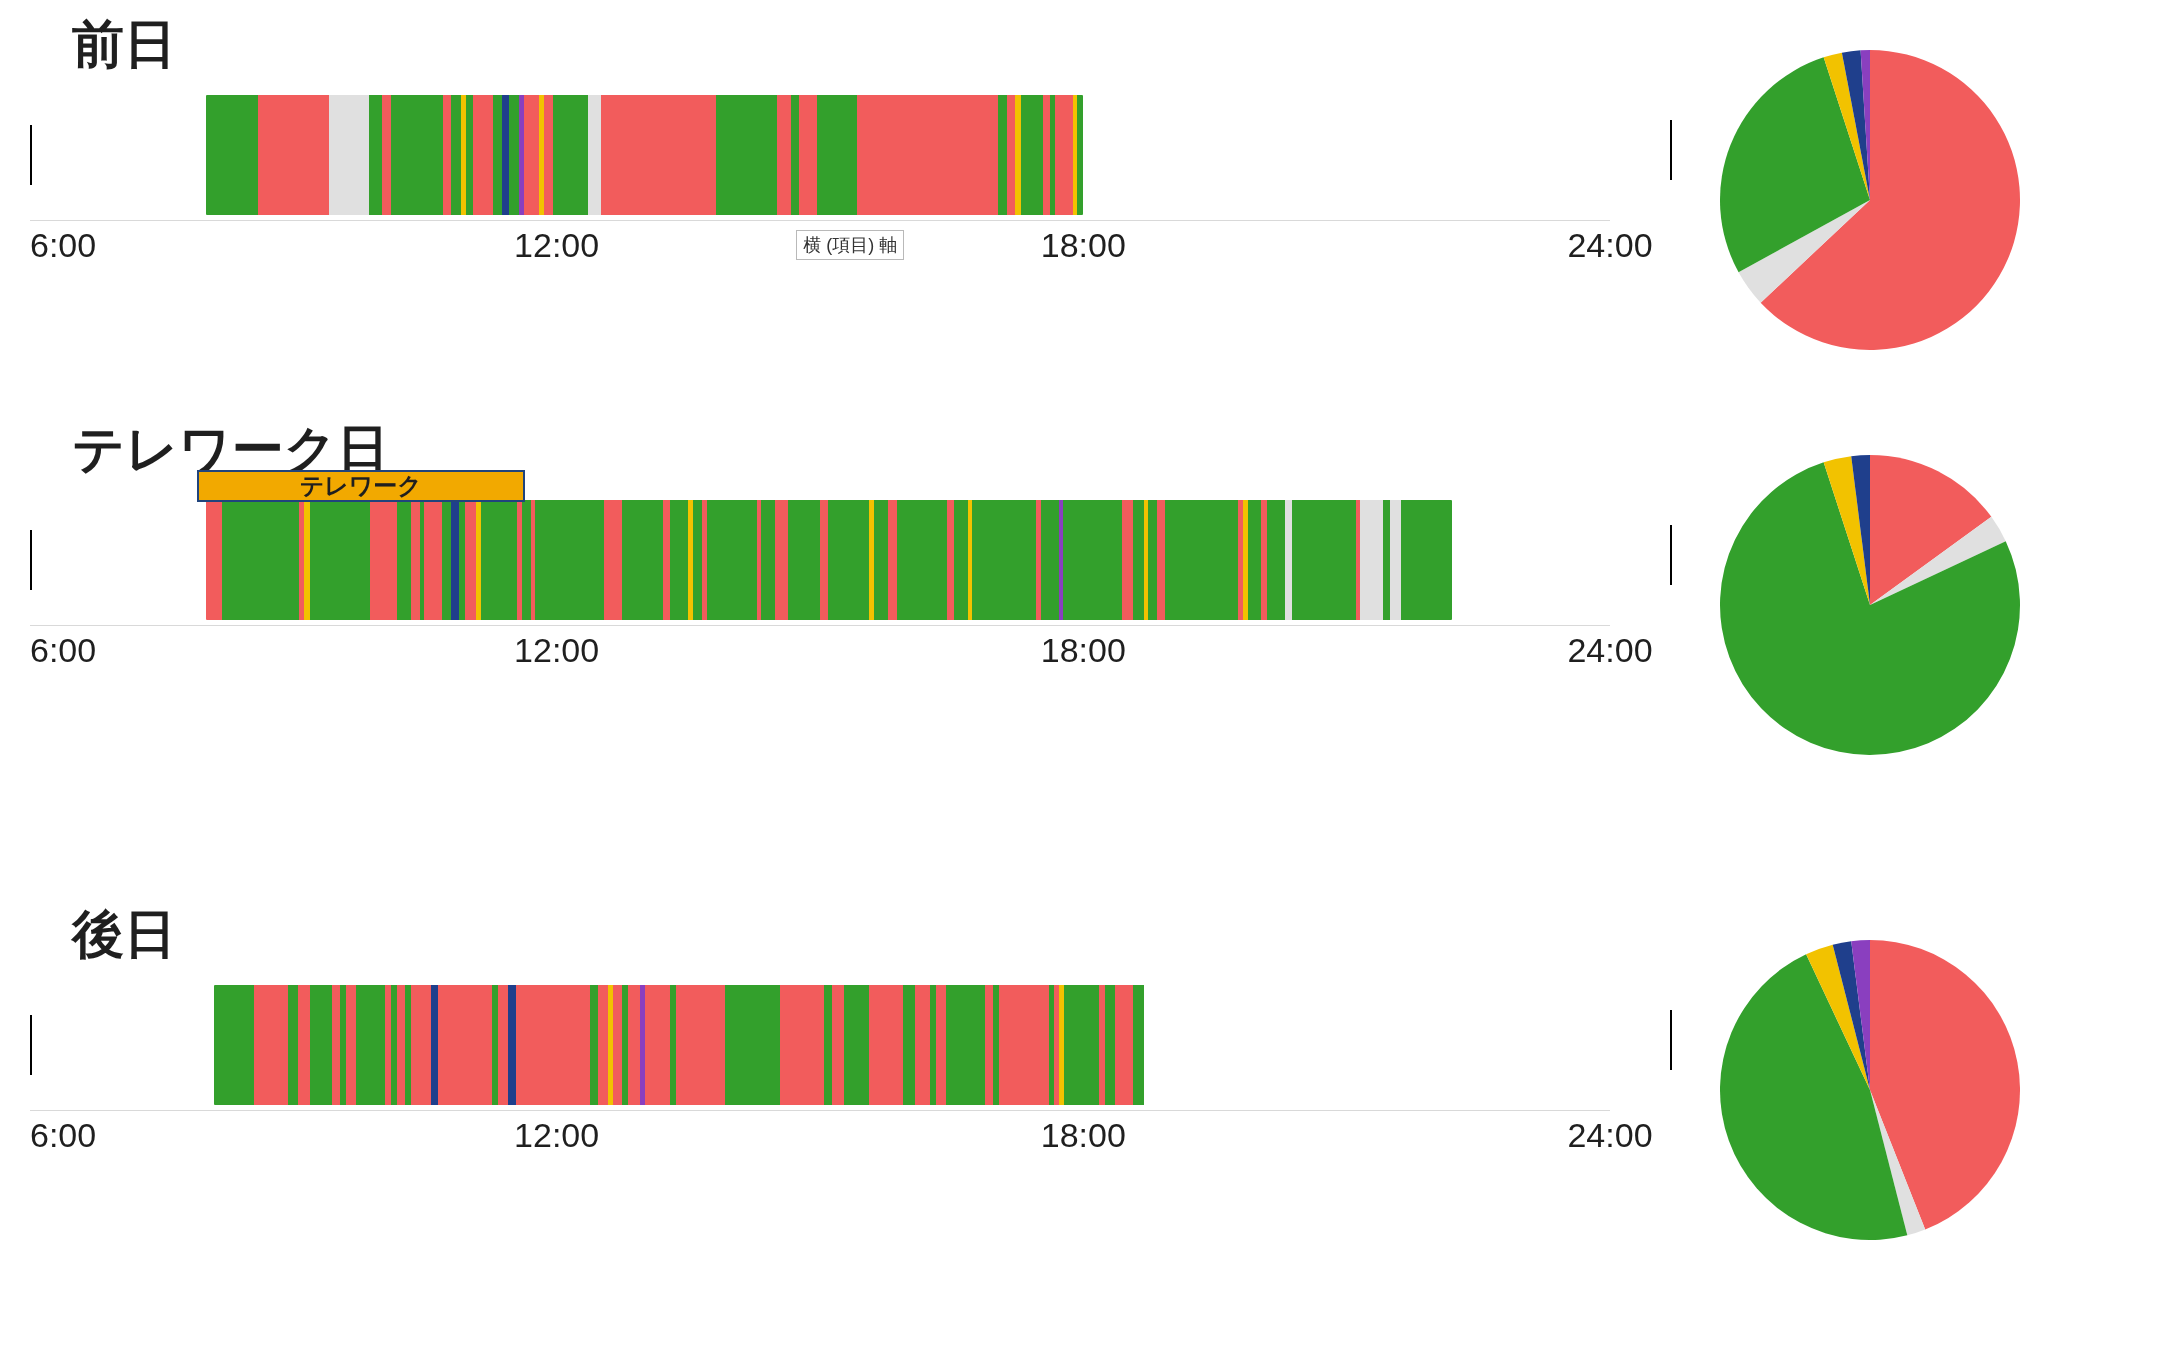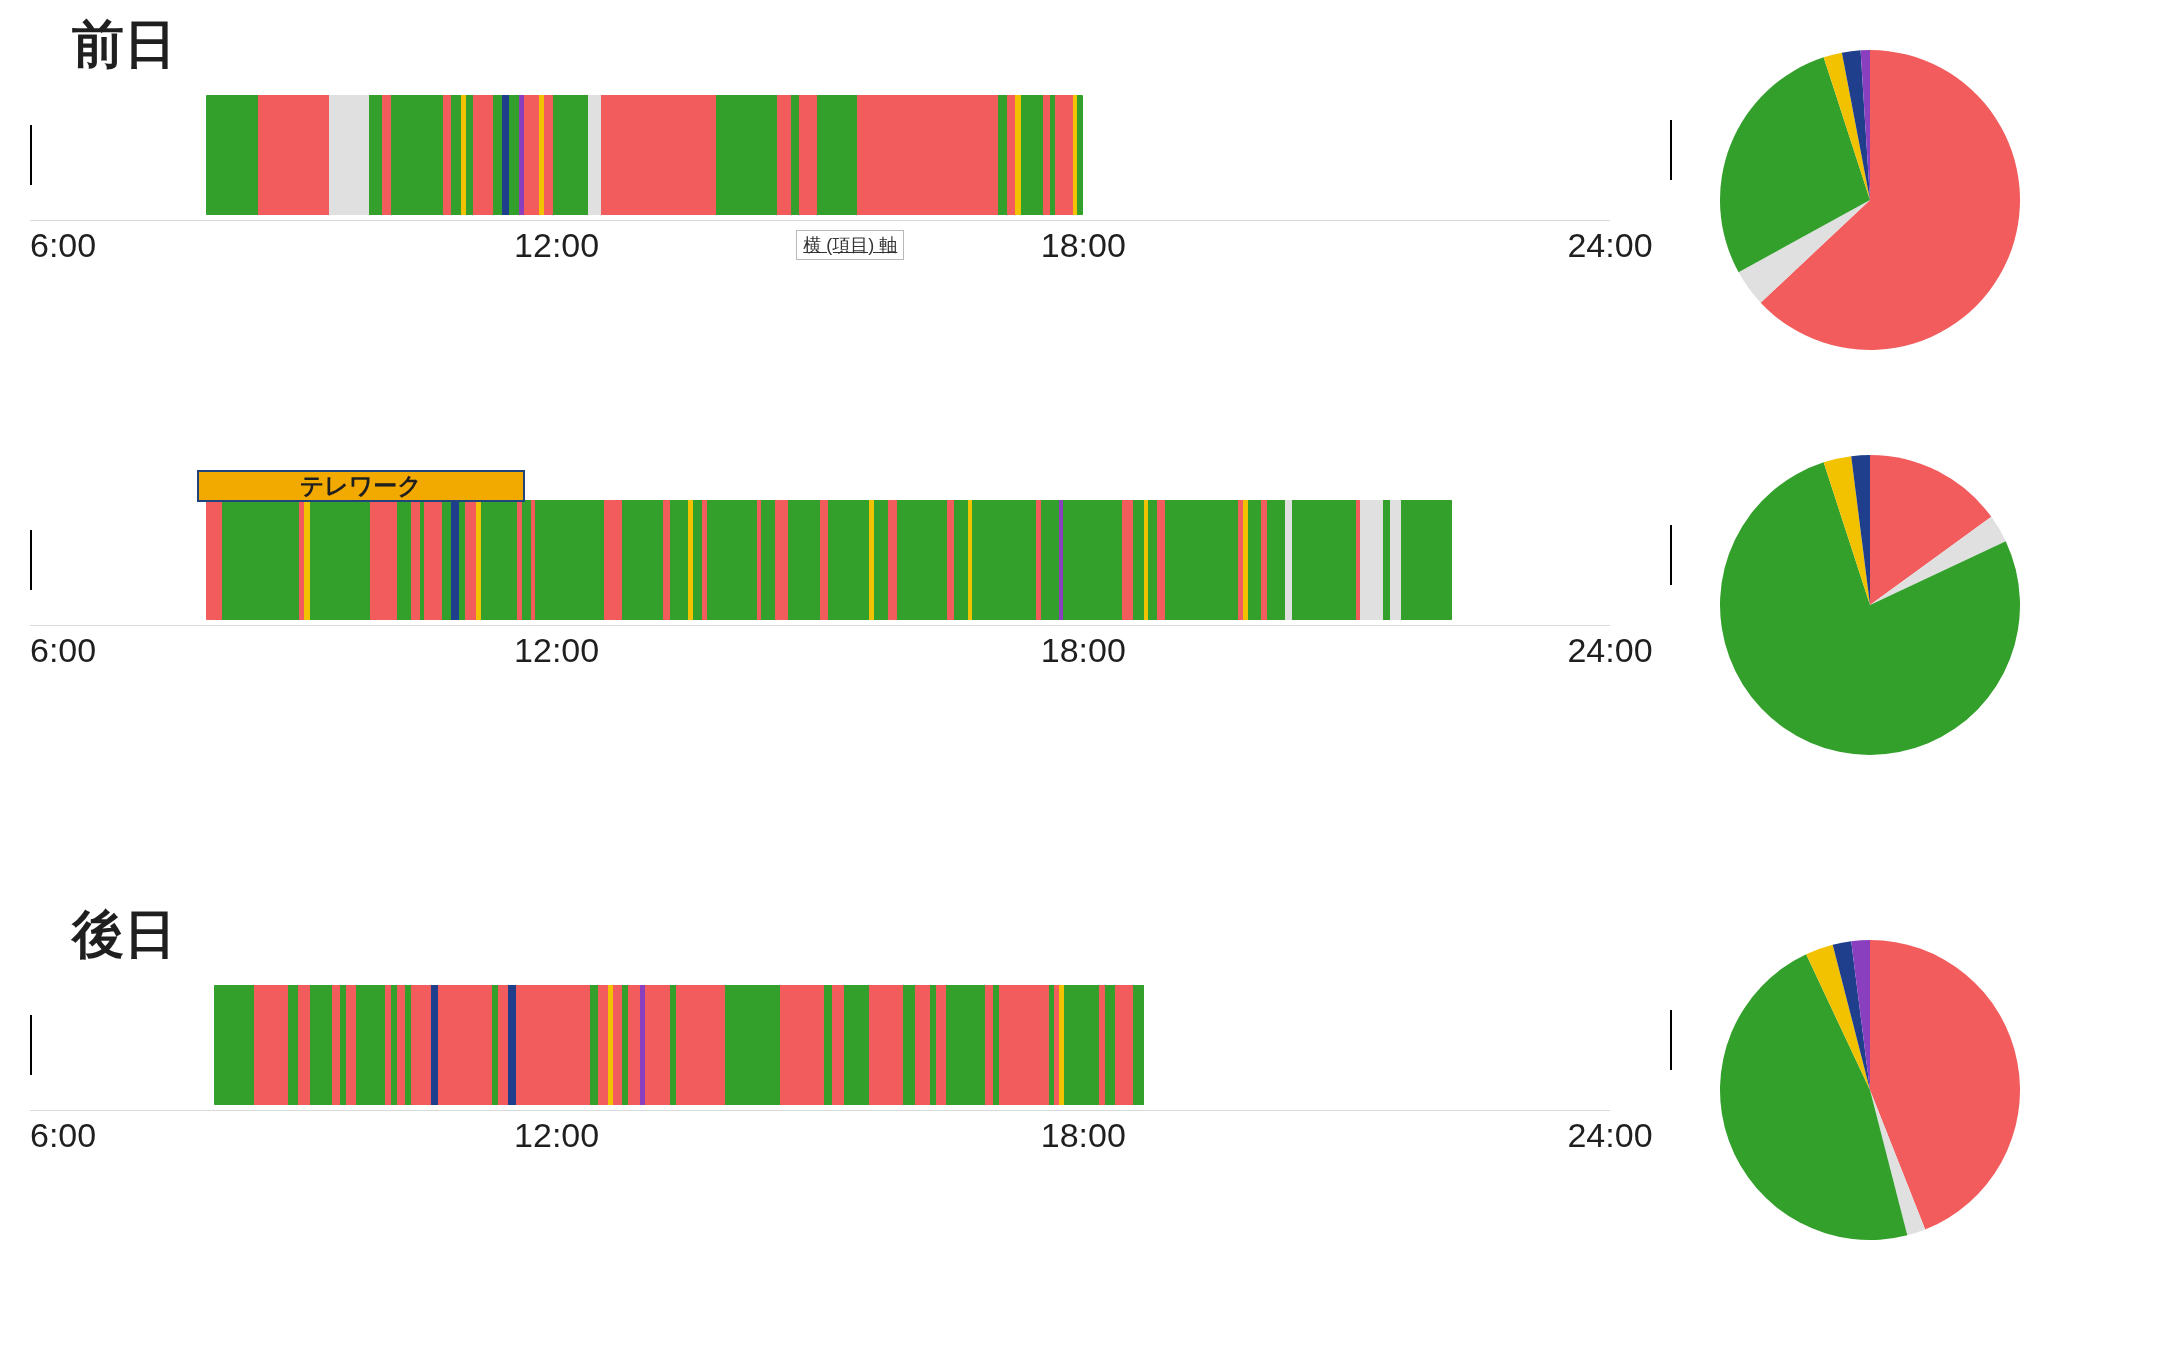--- a/index.html
+++ b/index.html
@@ -137,31 +137,32 @@
         <div style="background: rgb(51, 160, 44); width: 1.00402%;"></div>
         <div style="background: rgb(242, 92, 92); width: 1.00402%;"></div>
         <div style="background: rgb(242, 194, 0); width: 0.60241%;"></div>
         <div style="background: rgb(51, 160, 44); width: 2.51004%;"></div>
         <div style="background: rgb(242, 92, 92); width: 0.803213%;"></div>
         <div style="background: rgb(51, 160, 44); width: 0.60241%;"></div>
         <div style="background: rgb(242, 92, 92); width: 2.00803%;"></div>
         <div style="background: rgb(242, 194, 0); width: 0.502008%;"></div>
         <div style="background: rgb(51, 160, 44); width: 0.702811%;"></div>
       </div>
-      <div class="axis-tooltip" style="left: 796.3px; top: 220px; text-decoration: underline;">横 (項目) 軸</div>
+      <div class="axis-tooltip" style="left: 796.3px; top: 220px;">横 (項目) 軸</div>
       <div class="pie-wrap" style="left: 1720px;"><svg width="300" height="300" viewBox="-1 -1 2 2">
           <path d="M 0 0 L 6.123233995736766e-17 -1 A 1 1 0 1 1 -0.7289686274214113 0.6845471059286888 Z" fill="#f25c5c"></path>
           <path d="M 0 0 L -0.7289686274214113 0.6845471059286888 A 1 1 0 0 1 -0.8763066800438634 0.4817536741017156 Z" fill="#e0e0e0"></path>
           <path d="M 0 0 L -0.8763066800438634 0.4817536741017156 A 1 1 0 0 1 -0.30901699437494756 -0.9510565162951535 Z" fill="#33a02c"></path>
           <path d="M 0 0 L -0.30901699437494756 -0.9510565162951535 A 1 1 0 0 1 -0.18738131458572463 -0.9822872507286887 Z" fill="#f2c200"></path>
           <path d="M 0 0 L -0.18738131458572463 -0.9822872507286887 A 1 1 0 0 1 -0.06279051952931321 -0.9980267284282716 Z" fill="#1f3f8c"></path>
           <path d="M 0 0 L -0.06279051952931321 -0.9980267284282716 A 1 1 0 0 1 -1.8369701987210297e-16 -1 Z" fill="#8a3fbf"></path>
         </svg><div class="pie-tick" style="left: -50px; top: 70px;"></div></div>
     </div>
     <div class="row" style="top: 415px;">
+      <div class="row-title">テレワーク日</div>
       <div class="axis-tick"></div>
       <div class="baseline"></div>
       <div class="tick-labels">
         <span style="left: 0px; transform: none;">6:00</span>
         <span style="left: 526.667px;">12:00</span>
         <span style="left: 1053.33px;">18:00</span>
         <span style="left: 1580px;">24:00</span>
       </div>
       <div class="timeline-bar" style="left: 205.556px; width: 1246.44px;">
         <div style="background: rgb(242, 92, 92); width: 1.31579%;"></div>

